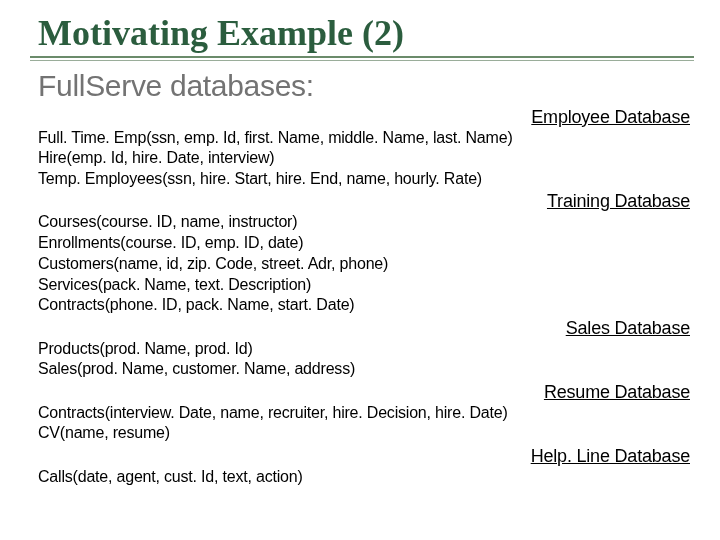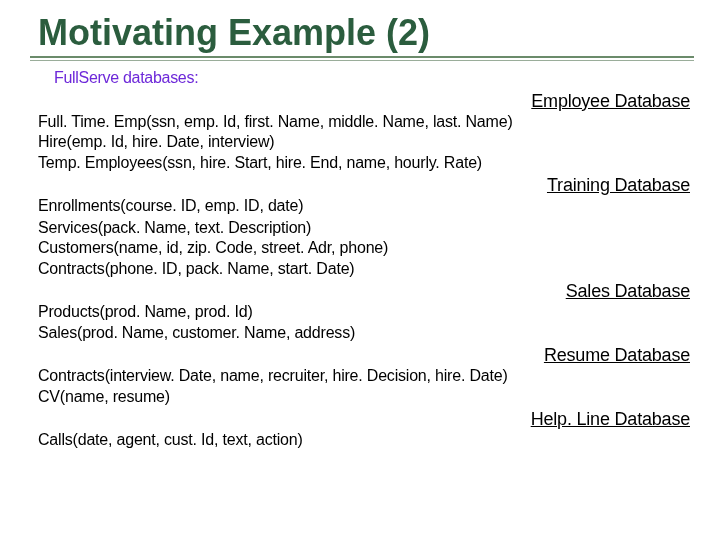--- a/index.html
+++ b/index.html
@@ -3,39 +3,38 @@
   <meta charset="utf-8">
   <style>
     * { margin: 0; padding: 0; box-sizing: border-box; }
     html, body { width: 720px; height: 540px; overflow: hidden; }
     body {
       background: #fff;
       font-family: Arial, Helvetica, sans-serif;
       padding: 12px 30px 20px 38px;
     }
     .title {
-      font-family: Liberation Sans, sans-serif;
+      font-family: Liberation Serif, serif;
       font-size: 36px;
       font-weight: bold;
       color: #2b5d3e;
       margin-bottom: 2px;
     }
     .rule-wrap {
       margin-left: -8px;
       margin-right: -4px;
       margin-bottom: 8px;
     }
     .rule1 { height: 2px; background: #6b8b6b; margin-bottom: 2px; }
     .rule2 { height: 1px; background: #9aad9a; }
     .subtitle {
-      font-size: 16px;
-      color: #6d28d9;
+      font-size: 30px;
+      color: #737373;
       margin-bottom: 4px;
       letter-spacing: -0.3px;
-      margin-left: 16px;
     }
     .db-heading {
       font-size: 18px;
       color: #000;
       text-decoration: underline;
       margin-top: 2px;
       letter-spacing: -0.2px;
       text-align: right;
     }
     .line {
@@ -58,26 +57,27 @@
 
 <div class="section">
   <div class="db-heading">Employee Database</div>
   <div class="line">Full. Time. Emp(ssn, emp. Id, first. Name, middle. Name, last. Name)</div>
   <div class="line">Hire(emp. Id, hire. Date, interview)</div>
   <div class="line">Temp. Employees(ssn, hire. Start, hire. End, name, hourly. Rate)</div>
 </div>
 
 <div class="section">
   <div class="db-heading">Training Database</div>
+  <div class="line">Courses(course. ID, name, instructor)</div>
   <div class="line">Enrollments(course. ID, emp. ID, date)</div>
 </div>
 
 <div class="section">
+  <div class="line">Customers(name, id, zip. Code, street. Adr, phone)</div>
   <div class="line">Services(pack. Name, text. Description)</div>
-  <div class="line">Customers(name, id, zip. Code, street. Adr, phone)</div>
   <div class="line">Contracts(phone. ID, pack. Name, start. Date)</div>
 </div>
 
 <div class="section">
   <div class="db-heading">Sales Database</div>
   <div class="line">Products(prod. Name, prod. Id)</div>
   <div class="line">Sales(prod. Name, customer. Name, address)</div>
 </div>
 
 <div class="section">

